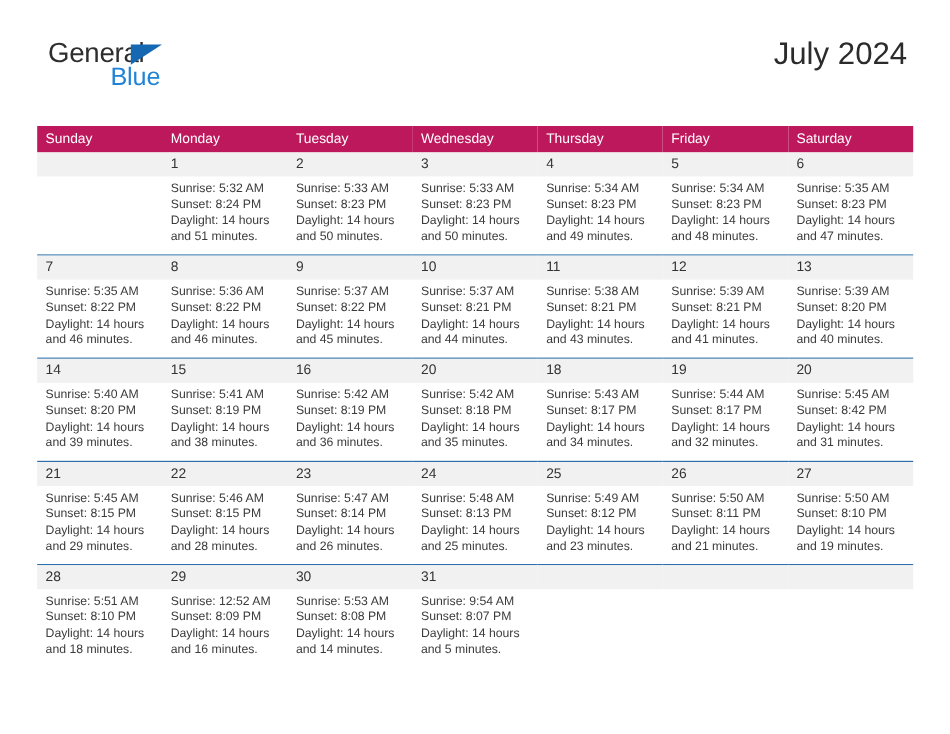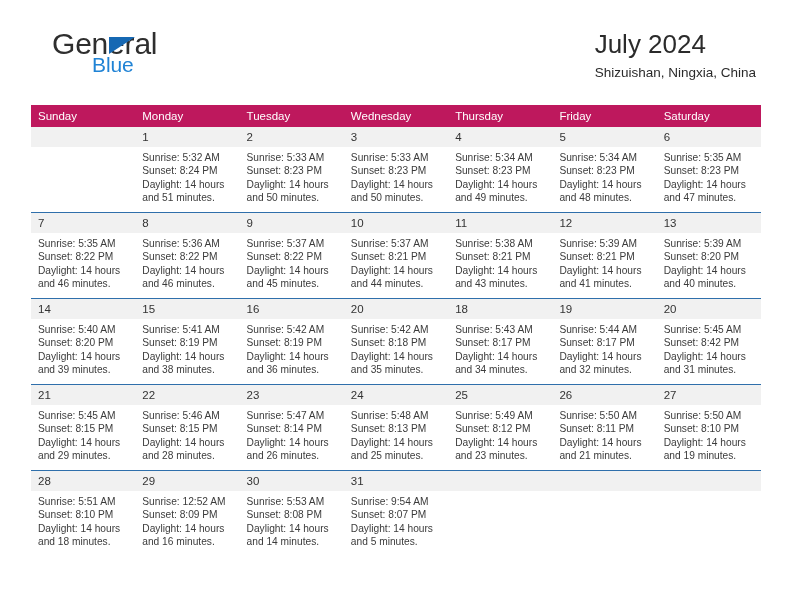--- a/index.html
+++ b/index.html
@@ -30,27 +30,27 @@
     height: 62px;
   }
   .logo {
     position: absolute;
     left: 0;
     top: 4px;
     width: 220px;
     height: 54px;
   }
   .logo-general {
-    font-size: 30px;
+    font-size: 23px;
     color: #2e2e2e;
     letter-spacing: -0.2px;
     line-height: 24px;
     display: block;
     position: absolute;
-    left: 16px;
+    left: 4px;
     top: 0;
   }
   .logo-tri {
     position: absolute;
     left: 73px;
     top: 5px;
     width: 0;
     height: 0;
     border-left: 26px solid #1668b3;
     border-bottom: 17px solid transparent;
@@ -62,21 +62,21 @@
     display: block;
     position: absolute;
     left: 56px;
     top: 21px;
     letter-spacing: -0.1px;
   }
   .title-block {
     position: absolute;
     right: 0;
     top: 0;
-    text-align: left;
+    text-align: right;
   }
   .cal-title {
     font-size: 26px;
     color: #2b2b2b;
     line-height: 32px;
     font-weight: normal;
     margin: 0;
   }
   .cal-subtitle {
     font-size: 13.5px;
@@ -148,21 +148,20 @@
   <div class="header">
 
     <div class="logo">
       <span class="logo-general">General</span>
       <span class="logo-tri"></span>
       <span class="logo-blue">Blue</span>
     </div>
 
     <div class="title-block">
       <h1 class="cal-title">July 2024</h1>
-      <div class="cal-subtitle">Shizuishan, Ningxia, China</div>
     </div>
 
   </div>
 
   <table class="calendar">
     <thead>
       <tr>
         <th>Sunday</th>
         <th>Monday</th>
         <th>Tuesday</th>

